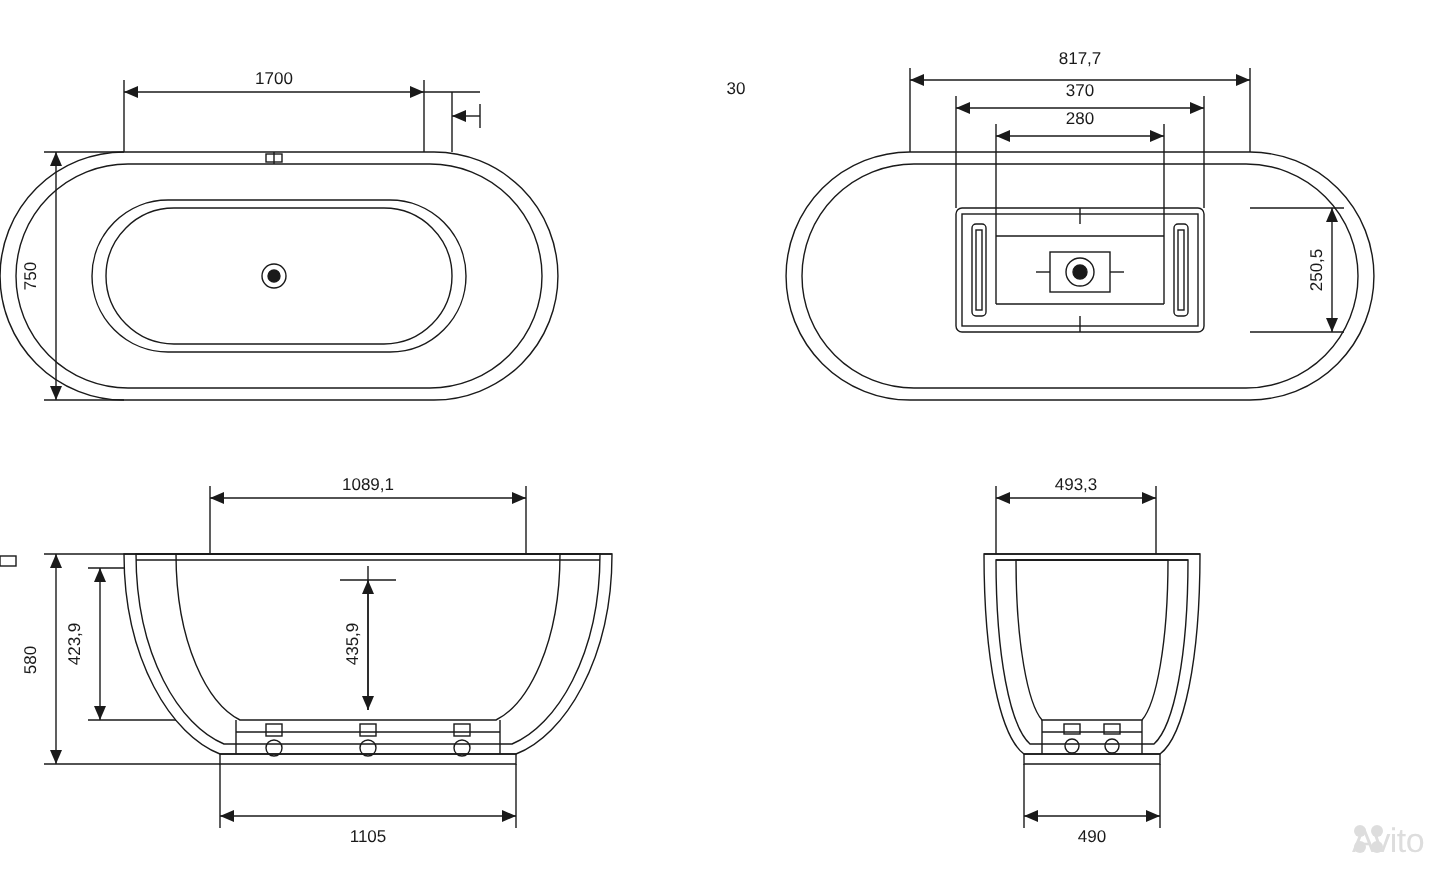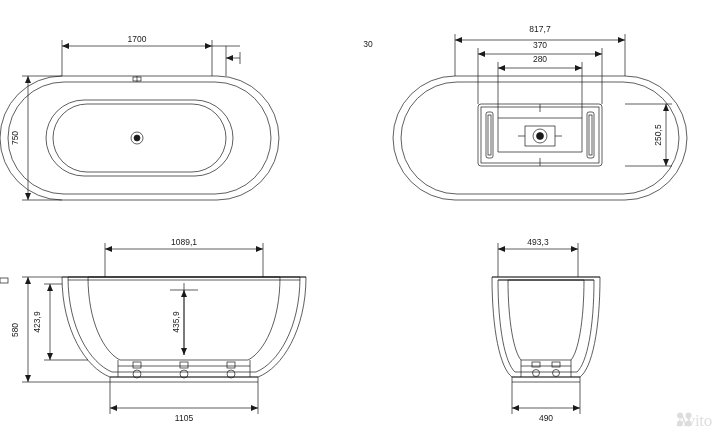--- a/index.html
+++ b/index.html
@@ -36,21 +36,21 @@
     position: absolute;
     right: 8px;
     bottom: 6px;
     display: flex;
     align-items: center;
     gap: 4px;
     opacity: 0.33;
     user-select: none;
   }
   .wm-text {
-    font-family: Liberation Serif, serif;
+    font-family: Liberation Sans, sans-serif;
     font-size: 17px;
     color: #9a9a9a;
     letter-spacing: -0.3px;
   }
 </style>
 </head>
 <body>
 
 <div id="sheet">
 

